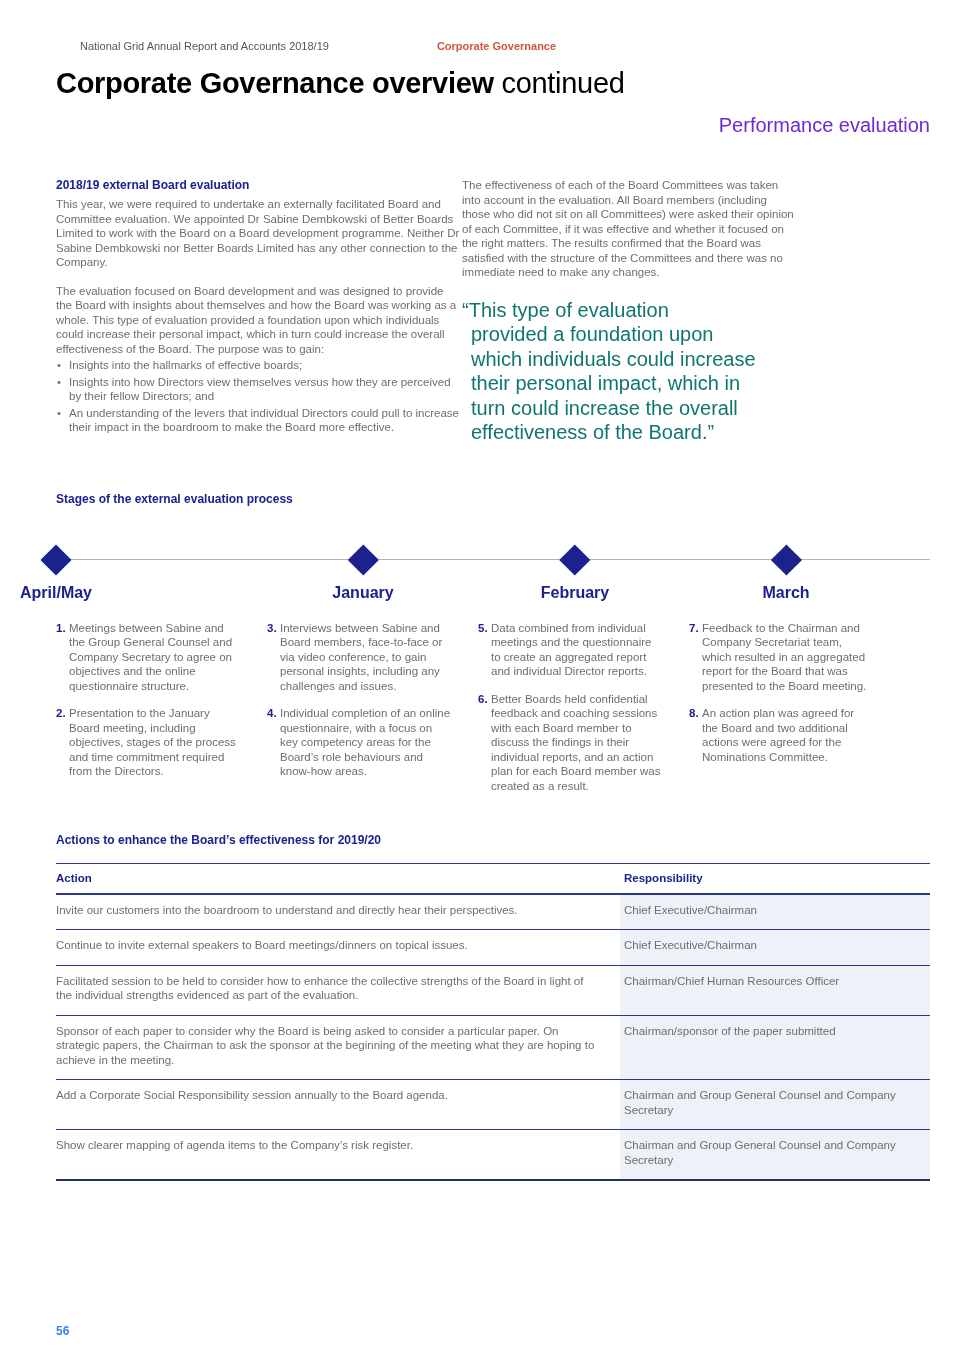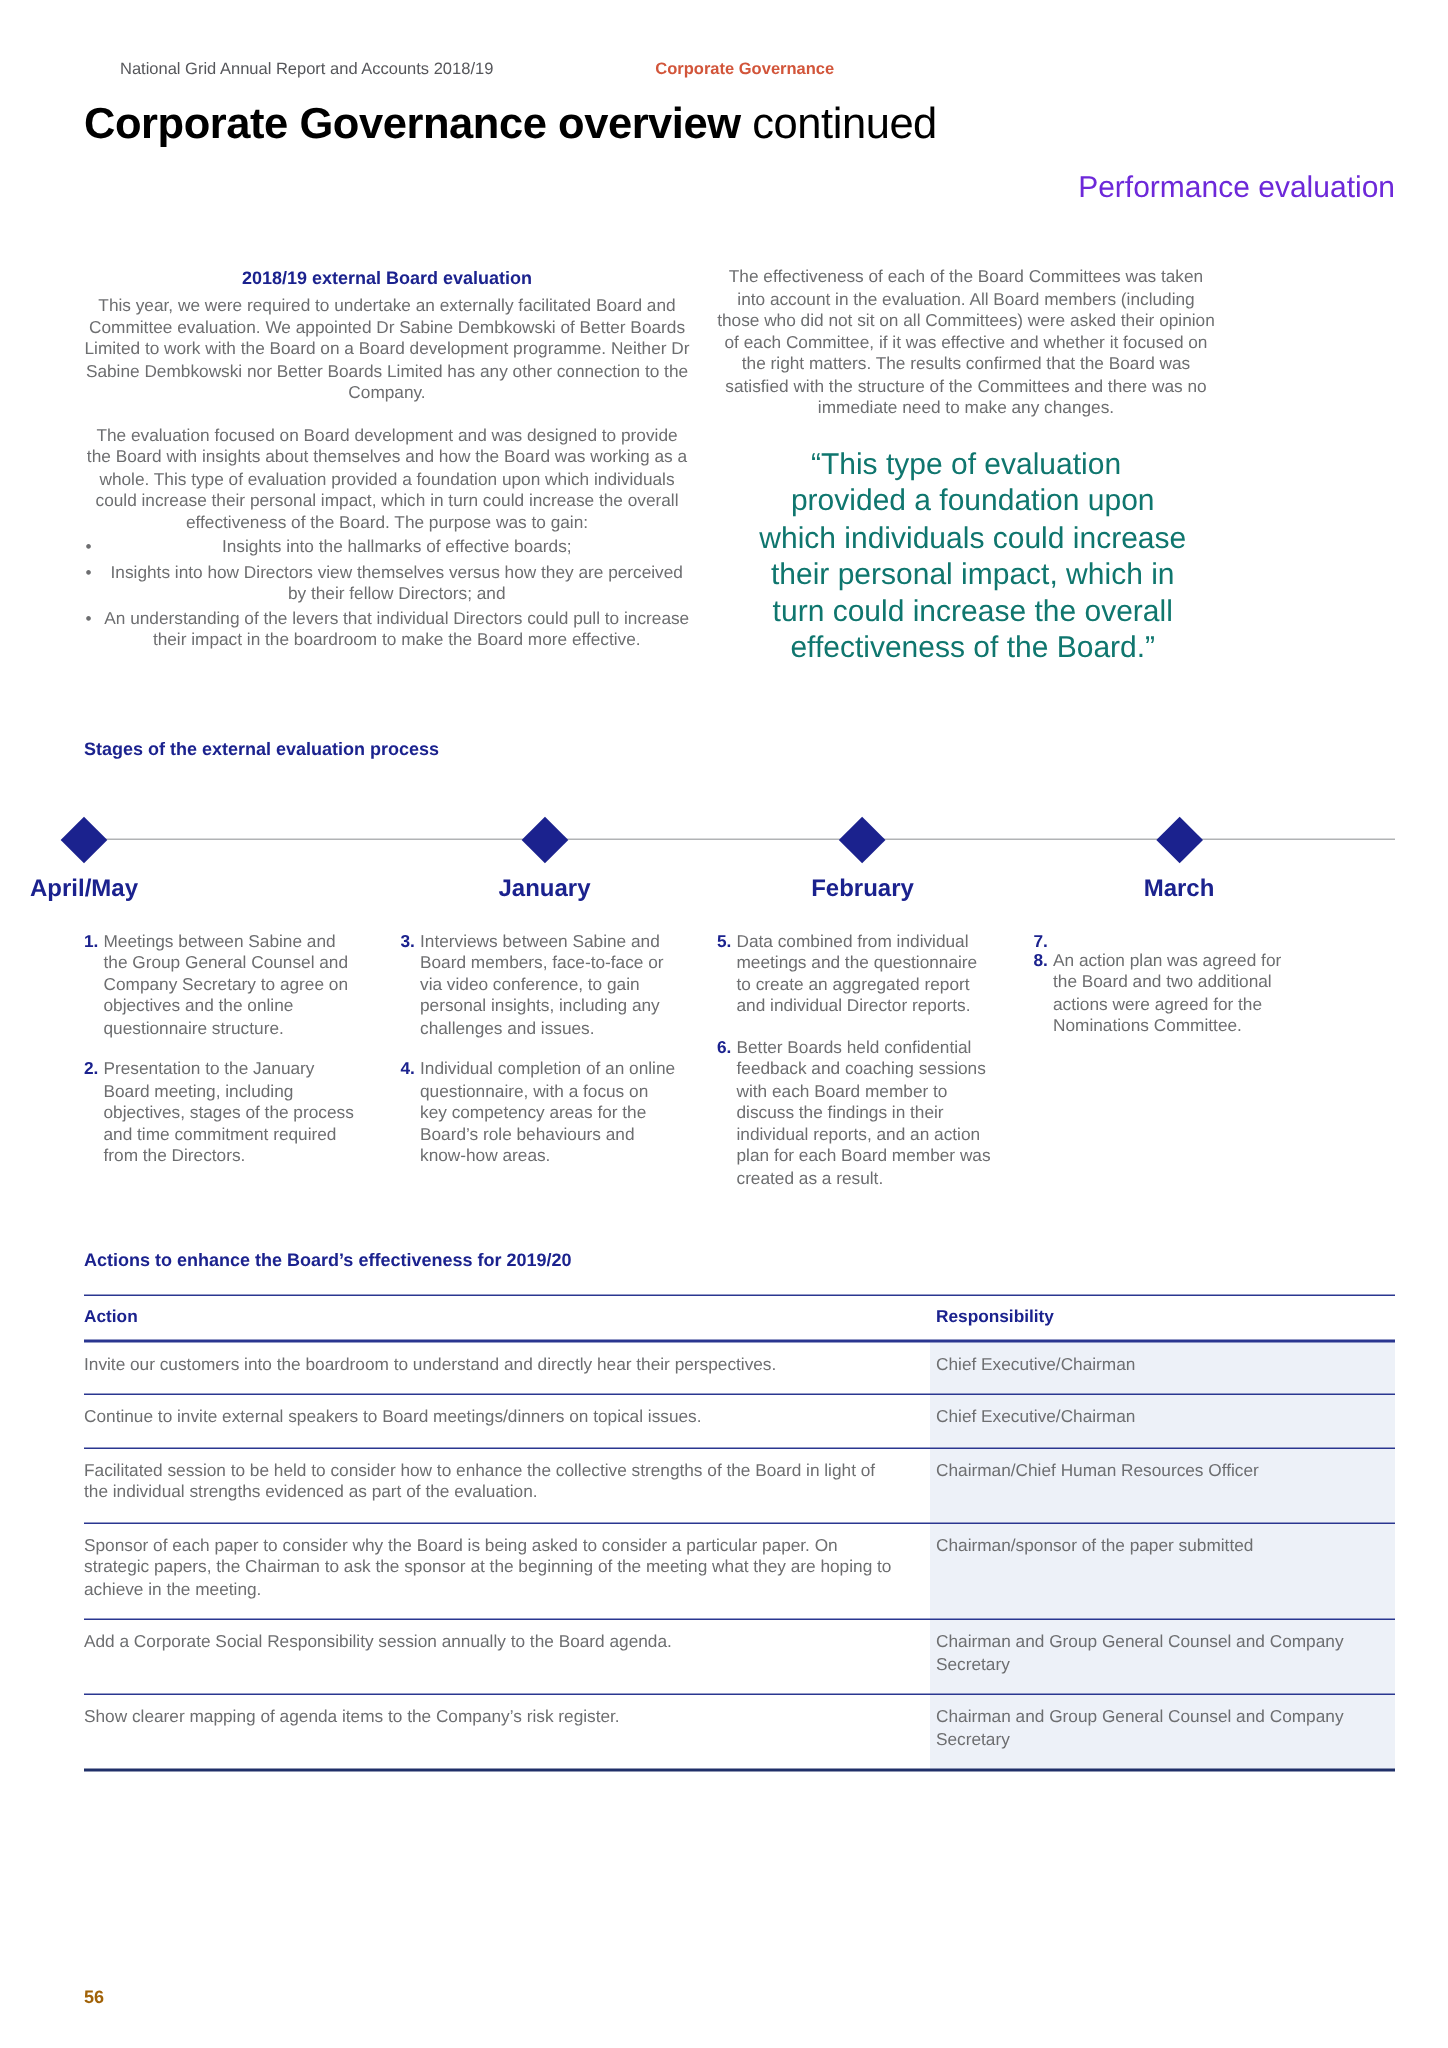--- a/index.html
+++ b/index.html
@@ -32,22 +32,21 @@
     margin-top: 13px;
     font-size: 20px; line-height: 24px;
     color: #6d28d9; font-weight: normal; text-align: right;
   }
 
   
   .columns {
     margin-top: 41px;
     display: grid;
     grid-template-columns: 404px 332px;
-    column-gap: 18px;
-    text-align: center;
+    column-gap: 2px;
   }
   .col-heading {
     color: #1b228e; font-weight: bold;
     font-size: 12px; line-height: 15px;
     margin-bottom: 4px;
   }
   .body-text { font-size: 11.5px; line-height: 14.5px; color: #6d6e70; }
   .body-text + .body-text { margin-top: 14px; }
   ul.bullet-list { list-style: none; margin-top: 2px; }
   ul.bullet-list li {
@@ -144,21 +143,21 @@
   table.actions-table td.action-cell { width: 564px; padding-right: 24px; }
   table.actions-table td.resp-cell {
     background: #edf1f8;
     padding-left: 4px; padding-right: 10px;
   }
   table.actions-table th.resp-head { padding-left: 4px; }
   table.actions-table tbody tr:last-child td { border-bottom: 2.5px solid #203069; }
 
   .page-number {
     position: absolute; left: 56px; bottom: 27px;
-    color: #a16207; font-weight: bold; font-size: 12px;
+    color: #3b82f6; font-weight: bold; font-size: 12px;
   }
 </style>
 </head>
 <body>
 
 <div class="page">
 
   <div class="doc-header">
     <span class="report-title">National Grid Annual Report and Accounts 2018/19</span>
     <span class="section-tag">Corporate Governance</span>
@@ -256,20 +255,21 @@
             <div class="stage-item">
               <span class="item-num">6.</span>
               <span>Better Boards held confidential feedback and coaching sessions with each Board member to discuss the findings in their individual reports, and an action plan for each Board member was created as a result.</span>
             </div>
           </div>
 
         <div class="stage-col">
 
             <div class="stage-item">
               <span class="item-num">7.</span>
+              <span>Feedback to the Chairman and Company Secretariat team, which resulted in an aggregated report for the Board that was presented to the Board meeting.</span>
             </div>
 
             <div class="stage-item">
               <span class="item-num">8.</span>
               <span>An action plan was agreed for the Board and two additional actions were agreed for the Nominations Committee.</span>
             </div>
           </div>
       </div>
   </div>
 

